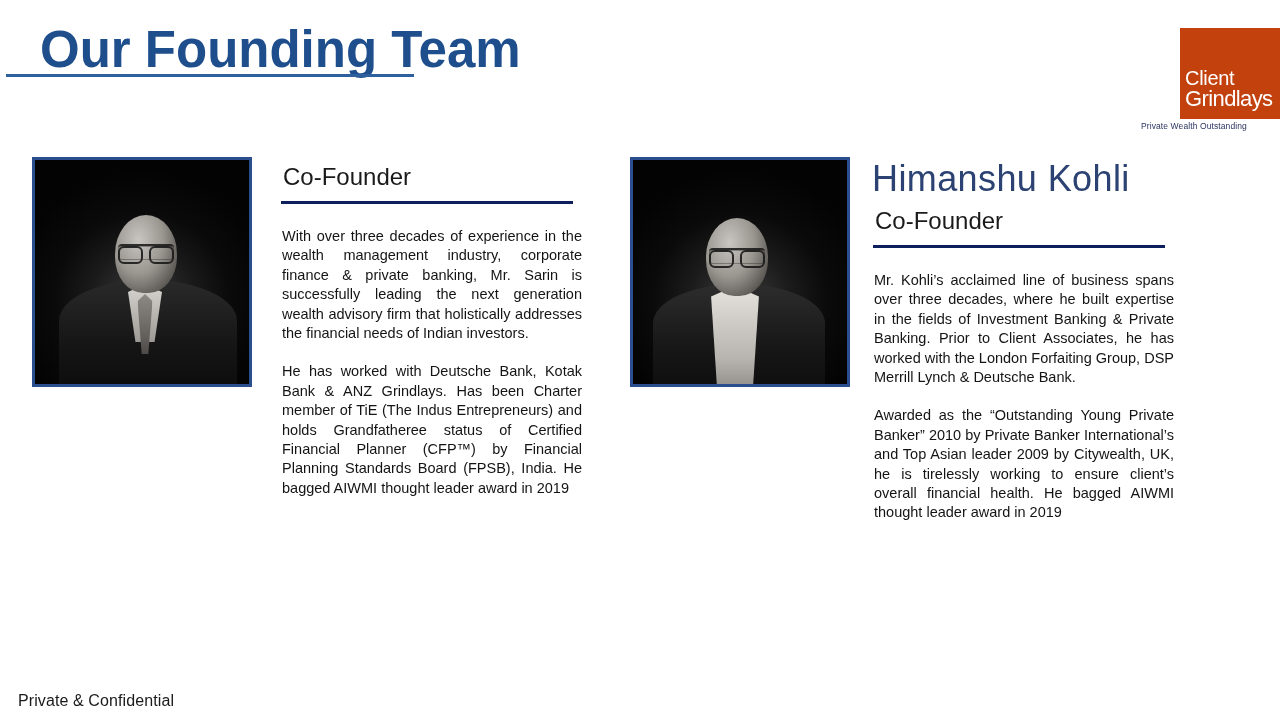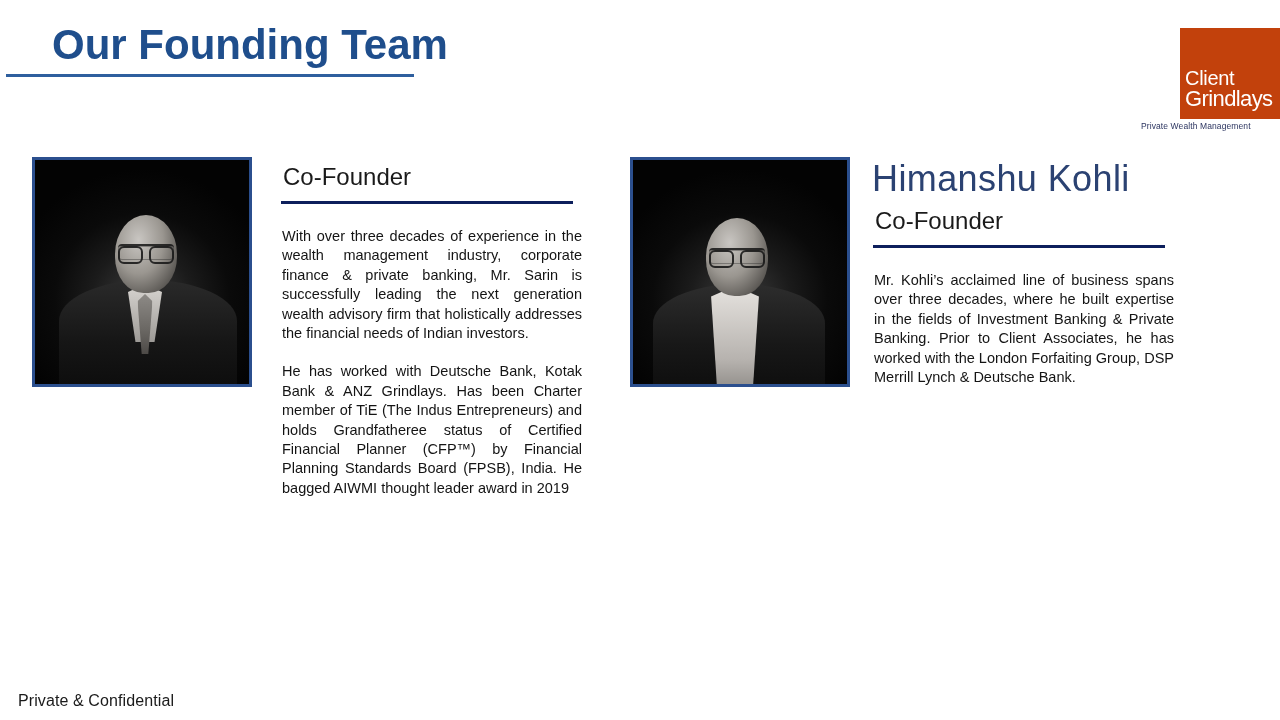--- a/index.html
+++ b/index.html
@@ -12,23 +12,23 @@
     height: 720px;
     position: relative;
     overflow: hidden;
     font-family: "Liberation Sans", sans-serif;
     -webkit-font-smoothing: antialiased;
   }
 
   
   .slide-title {
     position: absolute;
-    left: 52px;
+    left: 40px;
     top: 22px;
-    font-size: 42px;
+    font-size: 51px;
     font-weight: 600;
     color: #1f4e8c;
     letter-spacing: 0px;
     line-height: 1.1;
     white-space: nowrap;
   }
   .title-rule {
     position: absolute;
     left: 6px;
     top: 74px;
@@ -252,21 +252,21 @@
 <body>
 
 <div class="slide-title">Our Founding Team</div>
 <div class="title-rule"></div>
 
 <div class="logo">
   <div class="logo-box">
     <div class="logo-line1">Client</div>
     <div class="logo-line2">Grindlays</div>
   </div>
-  <div class="logo-tagline">Private Wealth Management</div>
+  <div class="logo-tagline">Private Wealth Outstanding</div>
 </div>
 
 <div class="person person-left">
   <div class="photo-frame p1" title="black-and-white portrait of Rohit Sarin in suit and tie">
     <div class="photo-inner"></div>
     <div class="pf-body"></div>
     <div class="pf-shirt"></div>
     <div class="pf-tie"></div>
     <div class="pf-head"></div>
     <div class="pf-glasses"></div>
@@ -285,16 +285,17 @@
     <div class="pf-body"></div>
     <div class="pf-shirt"></div>
     <div class="pf-head"></div>
     <div class="pf-glasses"></div>
   </div>
   <div class="person-info">
     <div class="person-name">Himanshu Kohli</div>
     <div class="person-role">Co-Founder</div>
     <div class="person-rule"></div>
     <p class="bio">Mr. Kohli’s acclaimed line of business spans over three decades, where he built expertise in the fields of Investment Banking &amp; Private Banking. Prior to Client Associates, he has worked with the London Forfaiting Group, DSP Merrill Lynch &amp; Deutsche Bank.</p>
+    <p class="bio">Awarded as the “Outstanding Young Private Banker” 2010 by Private Banker International’s and Top Asian leader 2009 by Citywealth, UK, he is tirelessly working to ensure client’s overall financial health. He bagged AIWMI thought leader award in 2019</p>
   </div>
 </div>
 
 <div class="footer">Private &amp; Confidential</div>
 
 </body></html>

